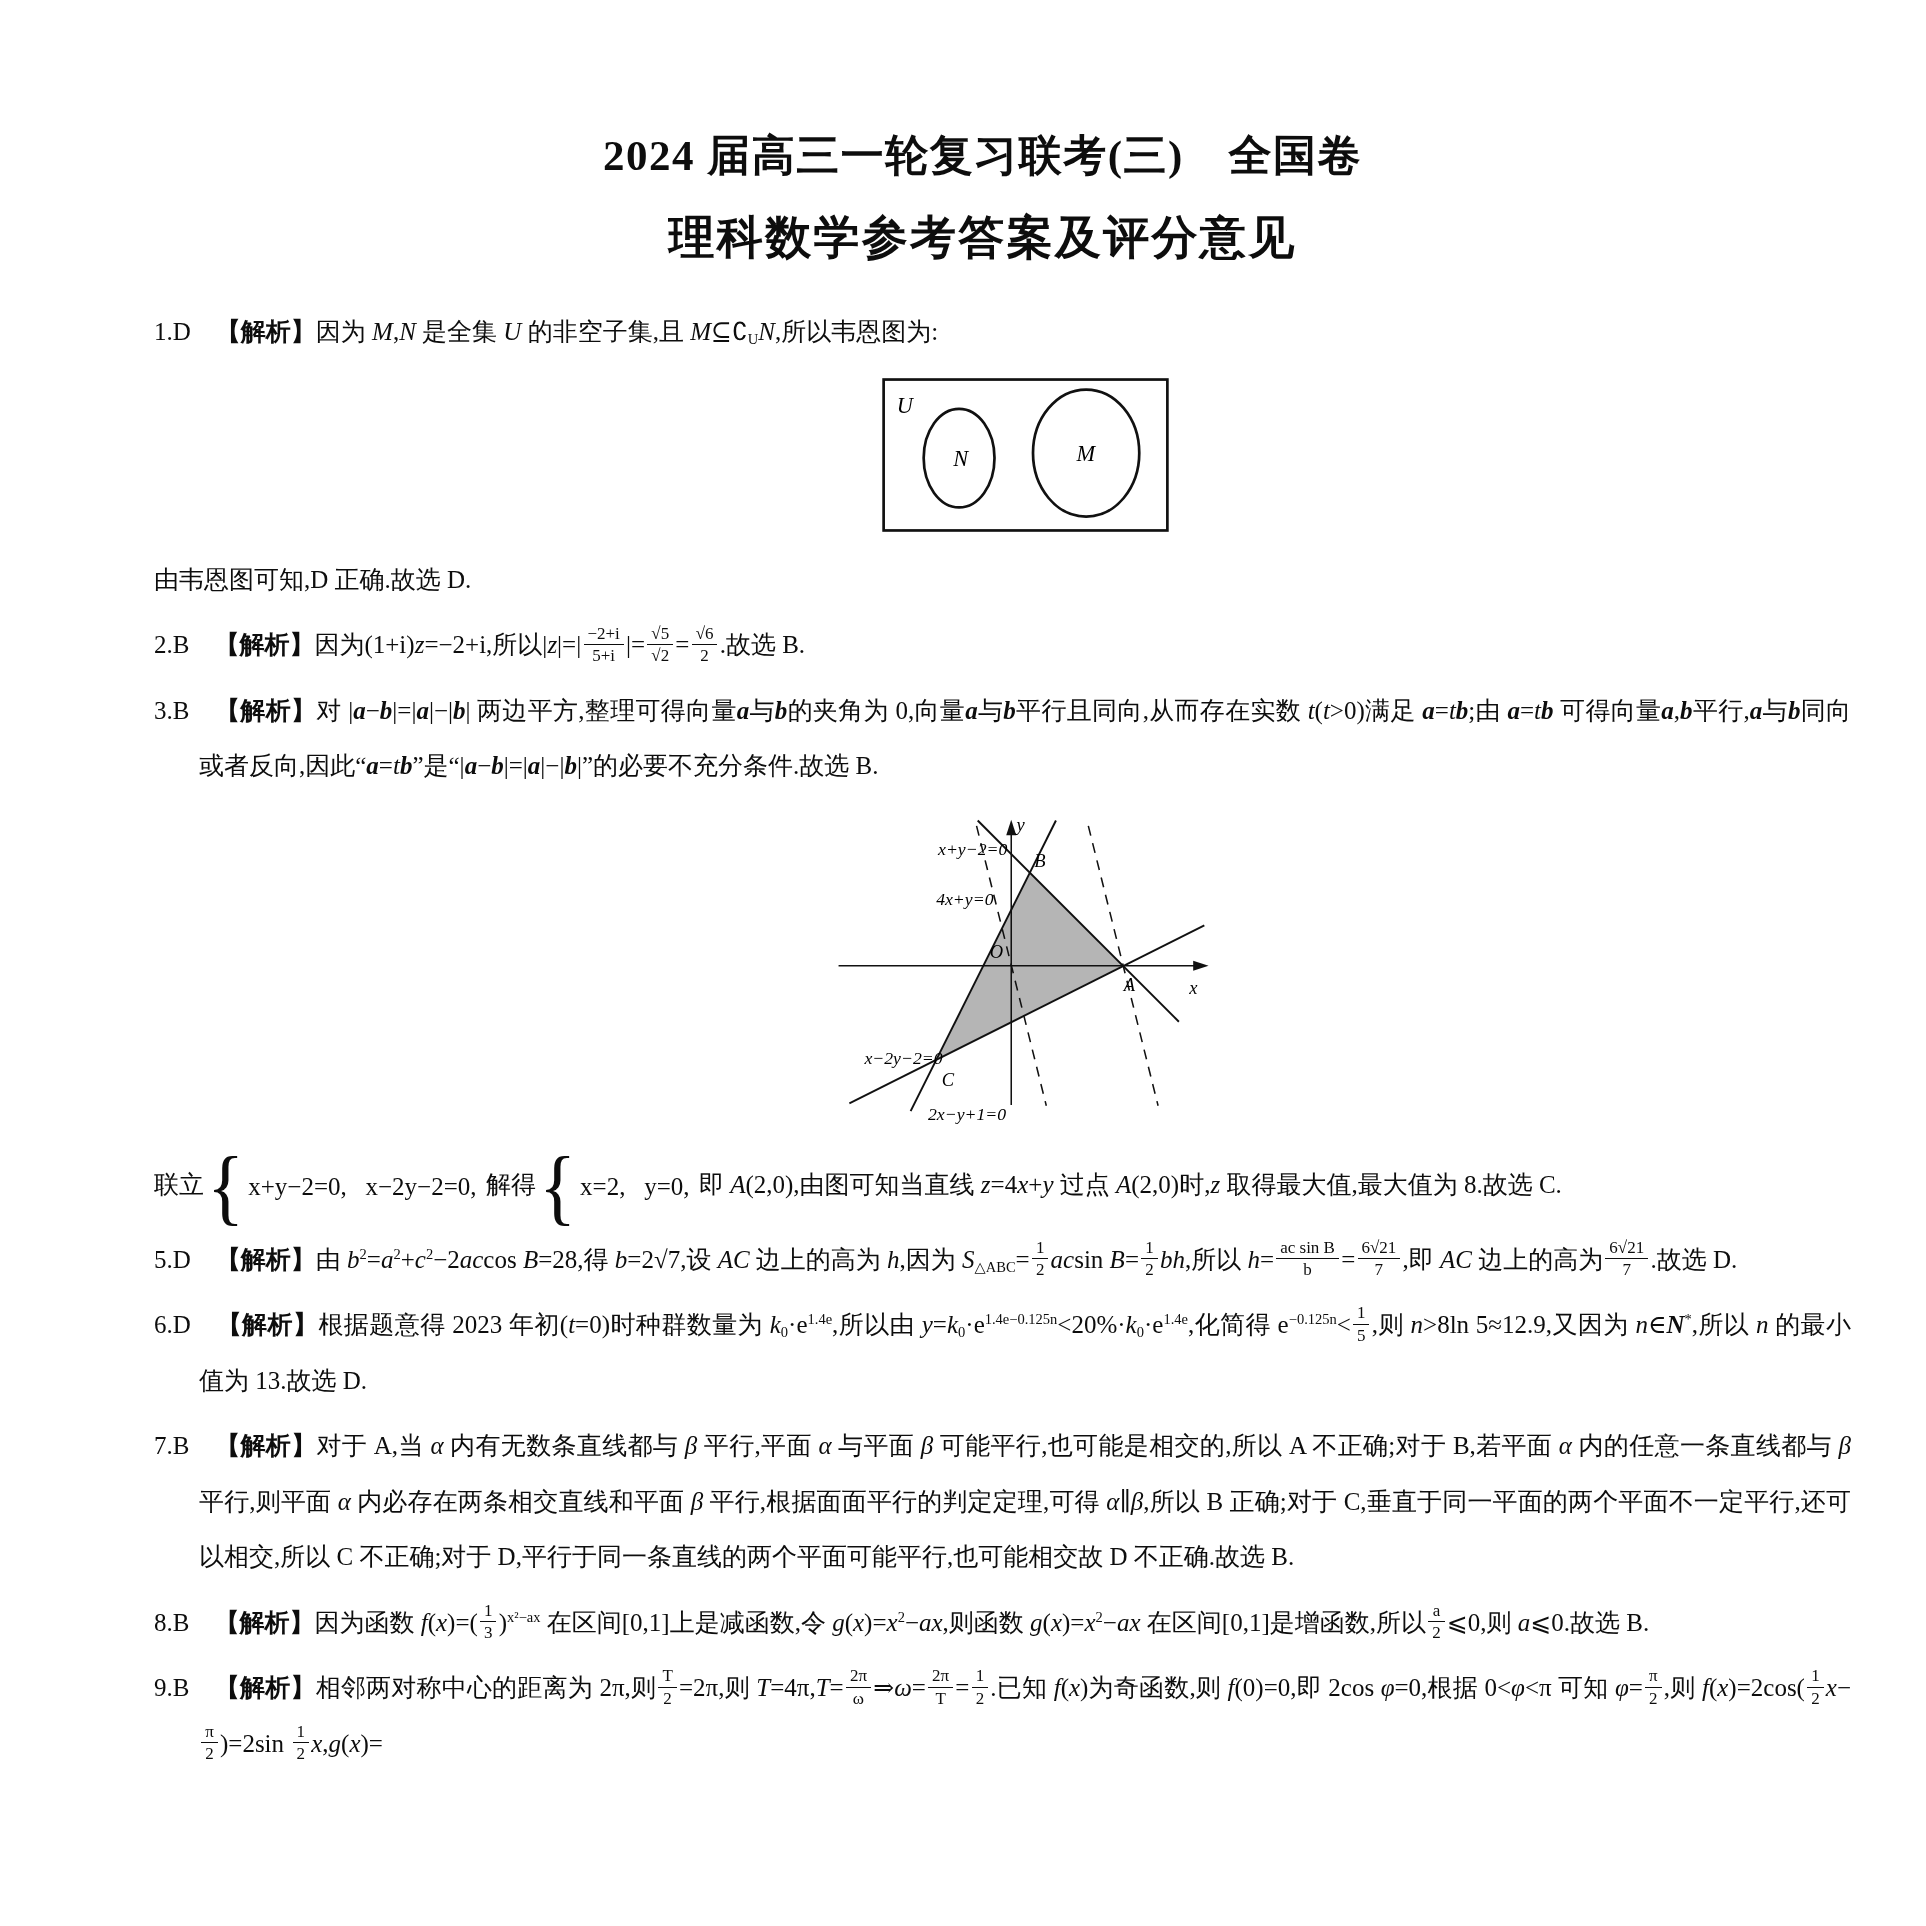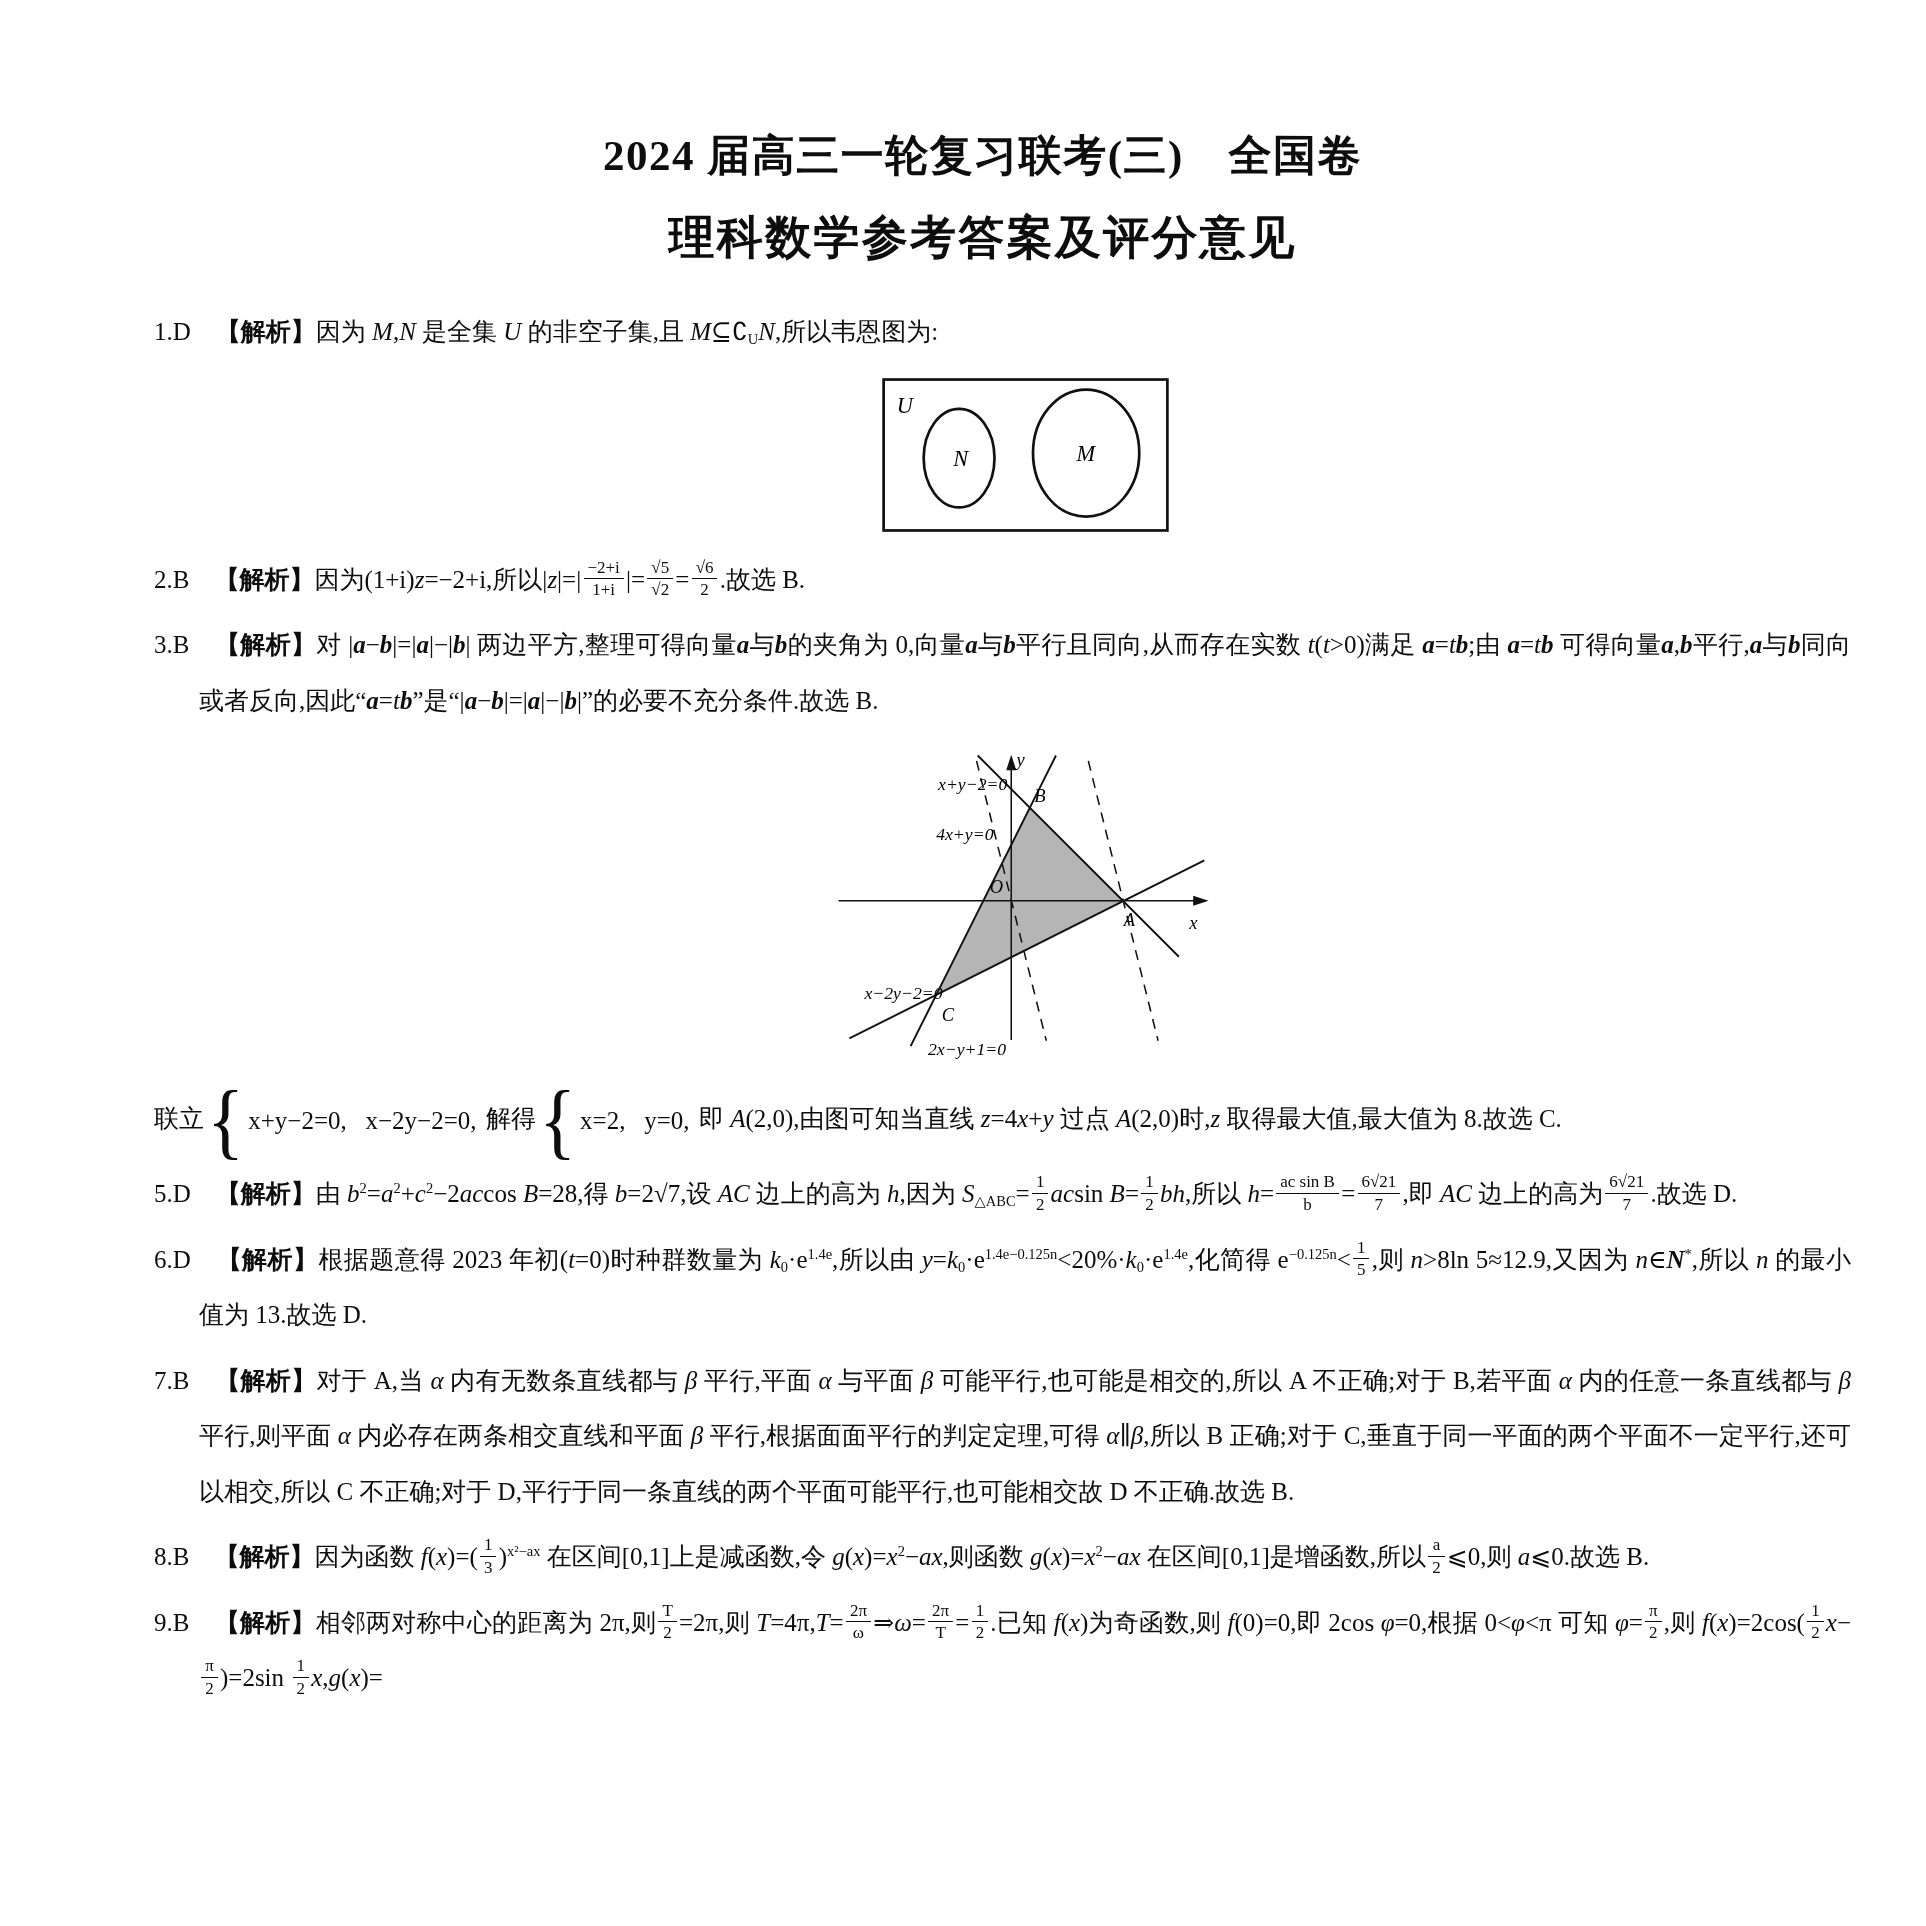--- a/index.html
+++ b/index.html
@@ -51,21 +51,22 @@
       <svg width="287" height="154" viewBox="0 0 745 400">
         <rect x="4" y="4" width="737" height="392" fill="none" stroke="#111" stroke-width="7"></rect>
         <text x="38" y="92" font-size="58" class="svglbl">U</text>
         <ellipse cx="200" cy="208" rx="92" ry="128" fill="none" stroke="#111" stroke-width="7"></ellipse>
         <ellipse cx="530" cy="195" rx="138" ry="165" fill="none" stroke="#111" stroke-width="7"></ellipse>
         <text x="185" y="228" font-size="58" class="svglbl">N</text>
         <text x="505" y="215" font-size="58" class="svglbl">M</text>
       </svg>
     </div>
 
-    <div class="para">2.B　<span class="b">【解析】</span>因为(1+i)<span class="mi">z</span>=−2+i,所以|<span class="mi">z</span>|=|<span class="frac"><span class="fn">−2+i</span><span class="fd">1+i</span></span>|=<span class="frac"><span class="fn">√5</span><span class="fd">√2</span></span>=<span class="frac"><span class="fn">√6</span><span class="fd">2</span></span>.故选 B.</div>
+    <div class="para">由韦恩图可知,D 正确.故选 D.</div>
+    <div class="para">2.B　<span class="b">【解析】</span>因为(1+i)<span class="mi">z</span>=−2+i,所以|<span class="mi">z</span>|=|<span class="frac"><span class="fn">−2+i</span><span class="fd">5+i</span></span>|=<span class="frac"><span class="fn">√5</span><span class="fd">√2</span></span>=<span class="frac"><span class="fn">√6</span><span class="fd">2</span></span>.故选 B.</div>
     <div class="para">3.B　<span class="b">【解析】</span>对 |<span class="mv">a</span>−<span class="mv">b</span>|=|<span class="mv">a</span>|−|<span class="mv">b</span>| 两边平方,整理可得向量<span class="mv">a</span>与<span class="mv">b</span>的夹角为 0,向量<span class="mv">a</span>与<span class="mv">b</span>平行且同向,从而存在实数 <span class="mi">t</span>(<span class="mi">t</span>&gt;0)满足 <span class="mv">a</span>=<span class="mi">t</span><span class="mv">b</span>;由 <span class="mv">a</span>=<span class="mi">t</span><span class="mv">b</span> 可得向量<span class="mv">a</span>,<span class="mv">b</span>平行,<span class="mv">a</span>与<span class="mv">b</span>同向或者反向,因此“<span class="mv">a</span>=<span class="mi">t</span><span class="mv">b</span>”是“|<span class="mv">a</span>−<span class="mv">b</span>|=|<span class="mv">a</span>|−|<span class="mv">b</span>|”的必要不充分条件.故选 B.</div>
 
     <div class="fig">
       <svg width="397" height="320" viewBox="0 0 1030 830">
         <polygon points="768,399 527,157 285,641" fill="#b5b5b5" stroke="none"></polygon>
         <line x1="30" y1="399" x2="958" y2="399" stroke="#111" stroke-width="4"></line>
         <polygon points="990,399 950,386 950,412" fill="#111"></polygon>
         <line x1="478" y1="760" x2="478" y2="52" stroke="#111" stroke-width="4"></line>
         <polygon points="478,20 465,60 491,60" fill="#111"></polygon>
         <line x1="391" y1="22" x2="913" y2="544" stroke="#111" stroke-width="5"></line>

